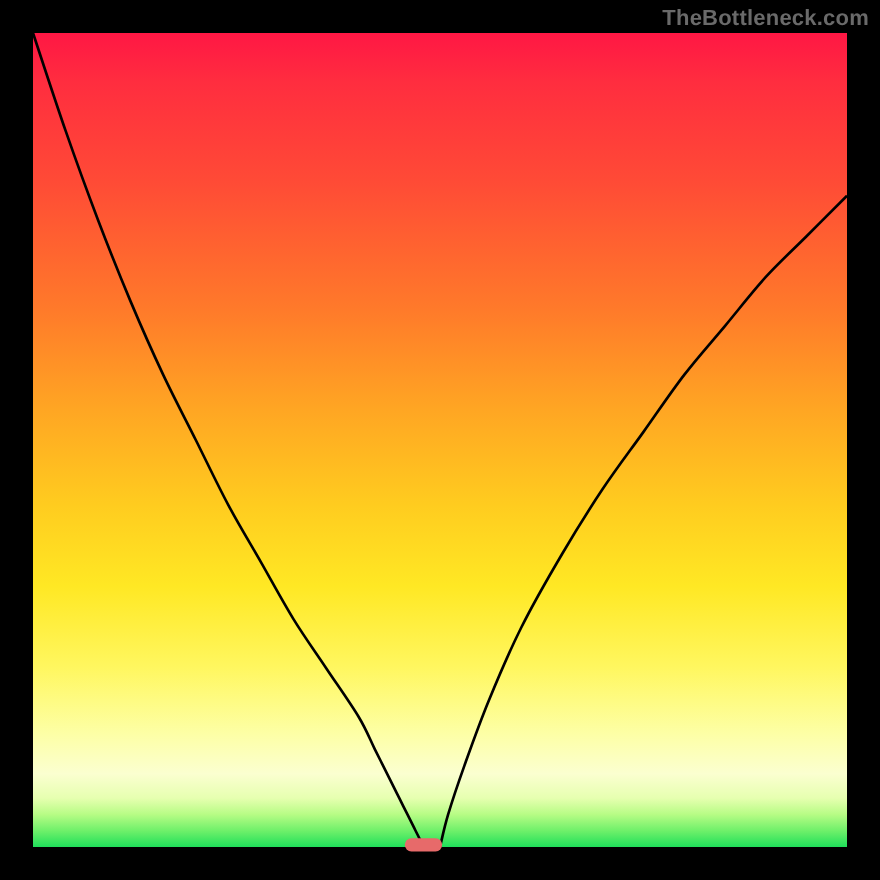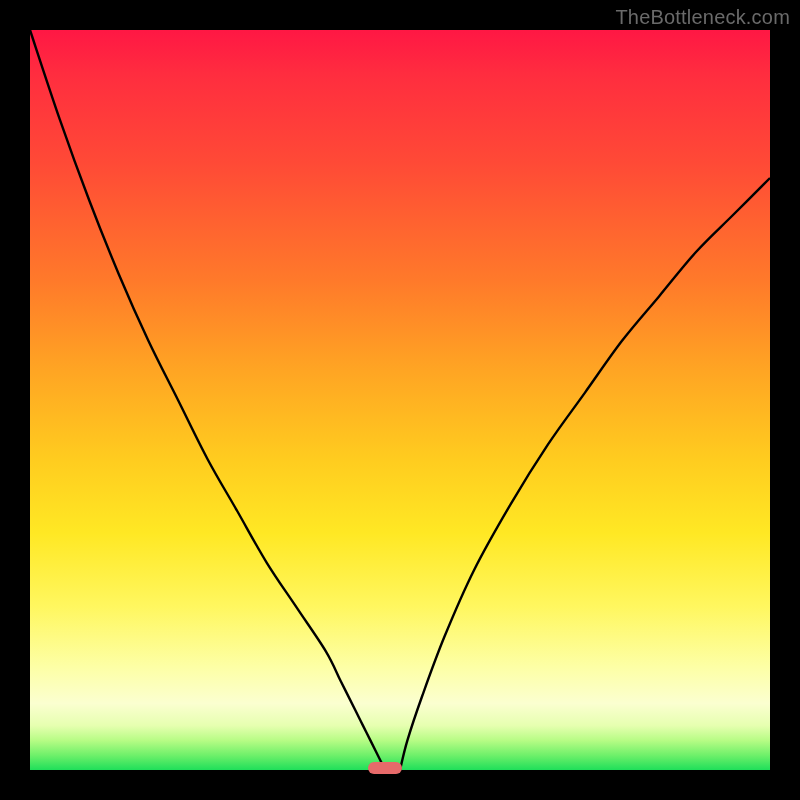--- a/index.html
+++ b/index.html
@@ -40,21 +40,21 @@
       #6ff06a 98%,
       #1fdf5a 100%);
   }
   .watermark {
     position: absolute;
     top: 6px;
     right: 10px;
     color: #6a6a6a;
     font-size: 20px;
     letter-spacing: 0.2px;
-    font-weight: 400;
+    font-weight: 700;
   }
   svg.curves {
     position: absolute;
     left: 0;
     top: 0;
     width: 740px;
     height: 740px;
     overflow: visible;
   }
   .curve {

